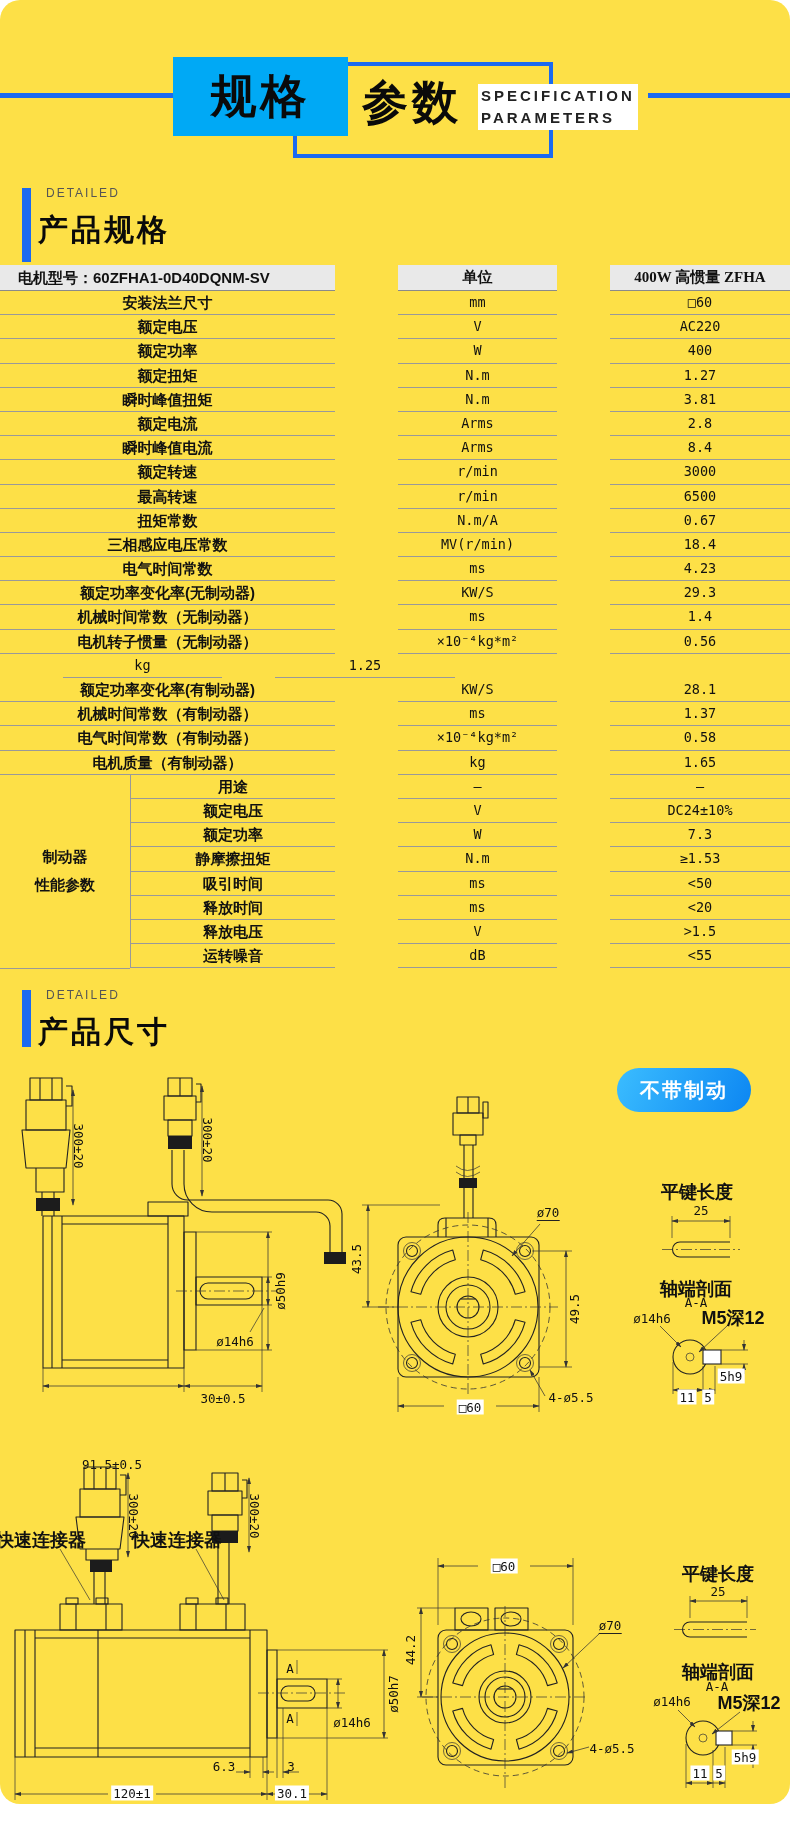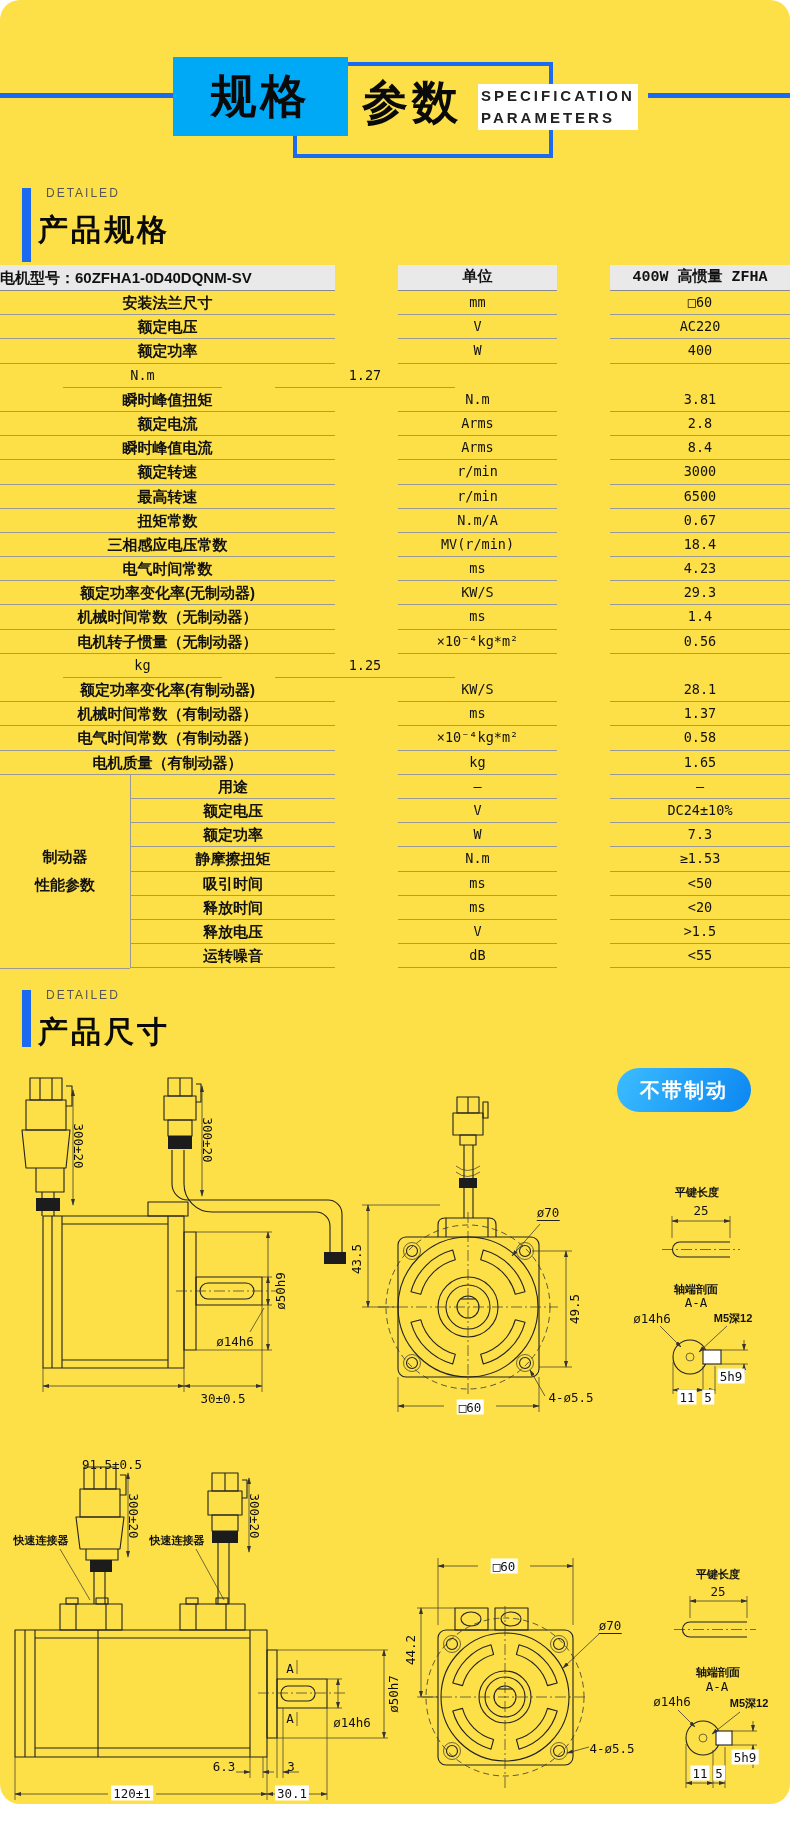--- a/index.html
+++ b/index.html
@@ -30,22 +30,22 @@
   .spec-table{position:absolute;left:0;top:265px;width:790px;}
   .trow{display:flex;}
   .cell{box-sizing:border-box;border-bottom:1px solid var(--line);height:24.2px;line-height:23.2px;
         text-align:center;overflow:hidden;white-space:nowrap;}
   .c1{width:335px;font-size:15px;font-weight:600;}
   .sp1{width:63px;} .sp2{width:53px;}
   .c2{width:159px;font-family:"DejaVu Sans Mono",monospace;font-size:13.5px;}
   .c3{width:180px;font-family:"DejaVu Sans Mono",monospace;font-size:13.5px;}
   .sp{height:24.2px;}
   .thead .cell{height:26px;line-height:25px;background:var(--thbg);font-weight:bold;border-bottom:1px solid #8a8a8a;}
-  .thead .c1{text-align:left;font-size:15px;}
-  .thead .c2,.thead .c3{font-family:Liberation Mono, monospace;font-size:15px;}
+  .thead .c1{text-align:left;padding-left:18px;font-size:15px;}
+  .thead .c2,.thead .c3{font-family:Liberation Serif, serif;font-size:15px;}
   .c1b{width:205px;margin-left:130px;border-left:1px solid var(--line);font-size:15px;font-weight:600;}
   .brake-label{position:absolute;left:0;width:130px;display:flex;flex-direction:column;align-items:center;justify-content:center;
                box-sizing:border-box;border-bottom:1px solid var(--line);font-size:15px;font-weight:600;line-height:1.9;}
 
   
   svg{position:absolute;left:0;}
   .ln{fill:none;stroke:#222;stroke-width:1.1px;stroke-linejoin:round;}
   .thin{fill:none;stroke:#333;stroke-width:0.7px;}
   .dim{fill:none;stroke:#333;stroke-width:0.75px;}
   .dash{fill:none;stroke:#333;stroke-width:0.8px;stroke-dasharray:6 4;}
@@ -56,21 +56,21 @@
   .badge{position:absolute;width:134px;height:44px;border-radius:22px;
          background:linear-gradient(115deg,var(--badge-start),var(--badge-end));
          color:#fff;font-size:20px;font-weight:bold;letter-spacing:2px;
          display:flex;align-items:center;justify-content:center;}
 
   .dlab{position:absolute;transform:translate(-50%,-50%);font-family:"DejaVu Sans Mono",monospace;
         font-size:12.5px;color:#111;white-space:nowrap;}
   .rot90{transform:translate(-50%,-50%) rotate(90deg);}
   .rotm90{transform:translate(-50%,-50%) rotate(-90deg);}
   .bg{background:#fff;padding:0 2px;}
-  .cjk{font-family:"Liberation Sans","DejaVu Sans",sans-serif;font-size:11px;font-weight:600;}
+  .cjk{font-family:"Liberation Sans","DejaVu Sans",sans-serif;font-size:18px;font-weight:600;}
   .ul{border-bottom:1px solid #222;padding-bottom:0;}
 </style>
 </head>
 <body>
 
 <div class="page">
 
   <div class="hline" style="left:0;top:93px;width:300px;"></div>
   <div class="hline" style="left:648px;top:93px;width:142px;"></div>
   <div class="outline-box"></div>
@@ -110,20 +110,21 @@
         <div class="cell c3">AC220</div>
       </div>
       <div class="trow">
         <div class="cell c1">额定功率</div>
         <div class="sp sp1"></div>
         <div class="cell c2">W</div>
         <div class="sp sp2"></div>
         <div class="cell c3">400</div>
       </div>
       <div class="trow">
+        <div class="cell c1">额定扭矩</div>
         <div class="sp sp1"></div>
         <div class="cell c2">N.m</div>
         <div class="sp sp2"></div>
         <div class="cell c3">1.27</div>
       </div>
       <div class="trow">
         <div class="cell c1">瞬时峰值扭矩</div>
         <div class="sp sp1"></div>
         <div class="cell c2">N.m</div>
         <div class="sp sp2"></div>

